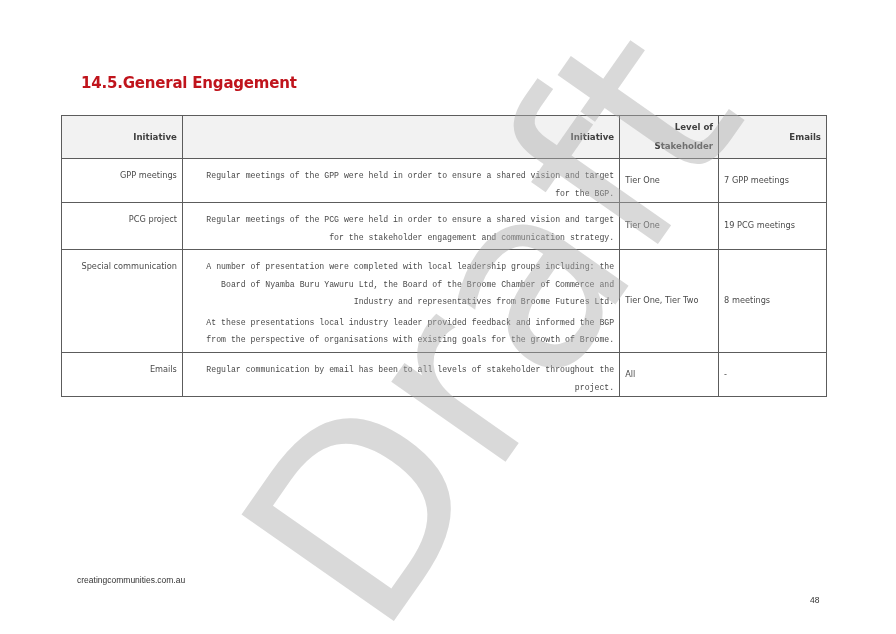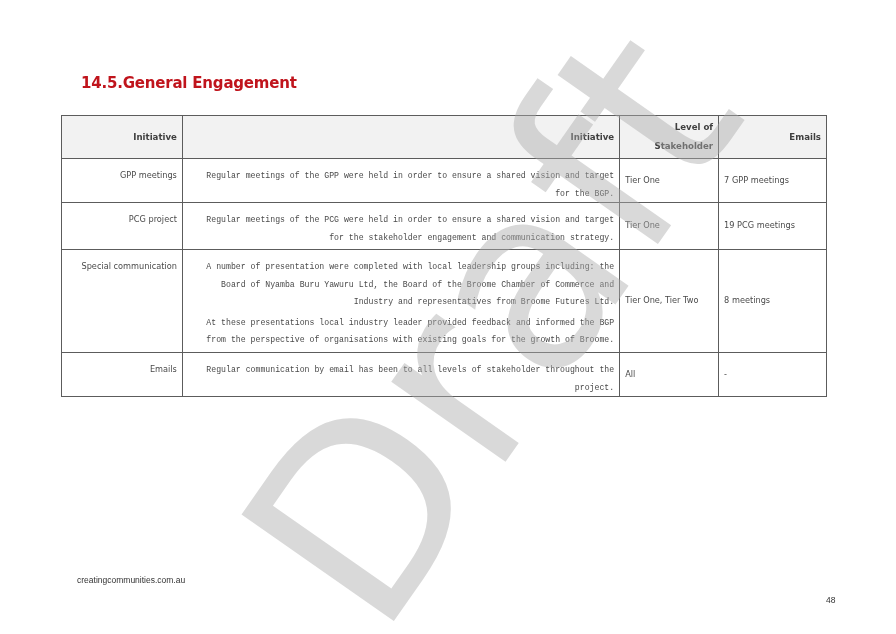--- a/index.html
+++ b/index.html
@@ -96,21 +96,20 @@
       font-size: 8.5px;
       color: #333333;
     }
     .footer-right {
       position: absolute;
       left: 810px;
       top: 595px;
       font-family: "Liberation Sans", sans-serif;
       font-size: 8.5px;
       color: #333333;
-      margin-left: 16px;
     }
   </style>
 </head>
 <body>
 
 <div class="page">
 
   <div class="heading">14.5.General Engagement</div>
 
   <table class="eng">

